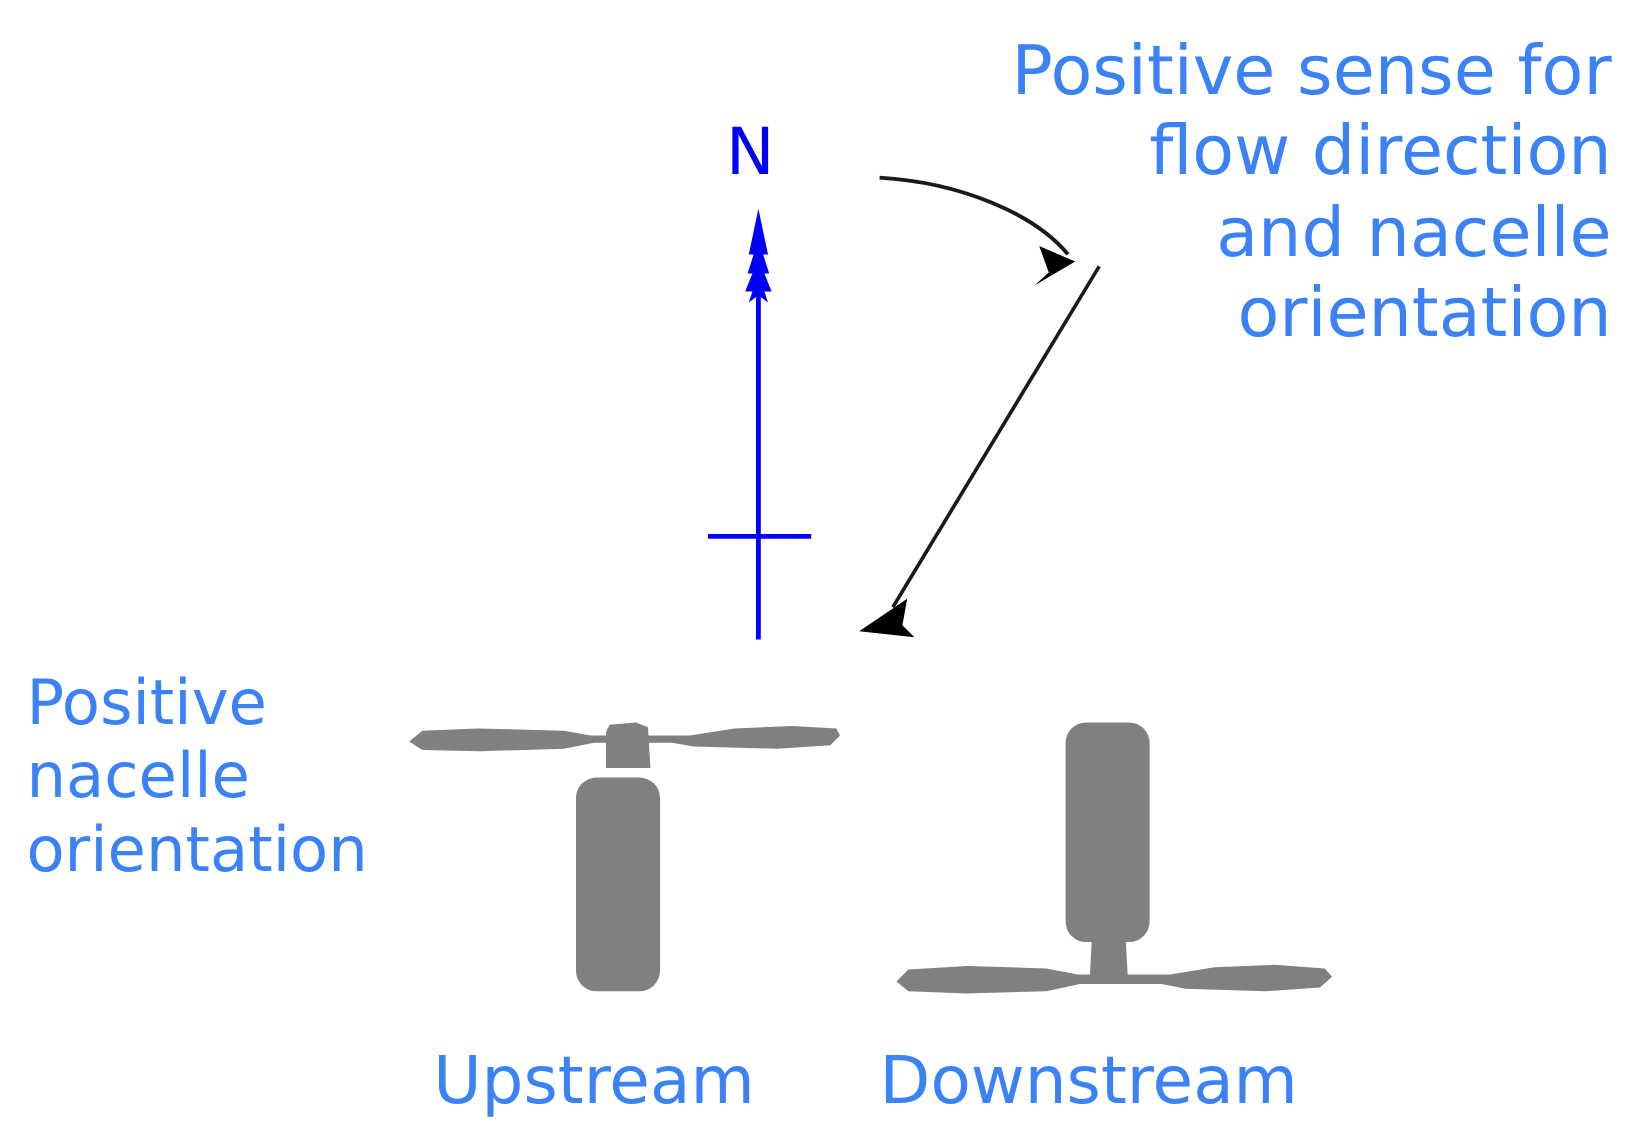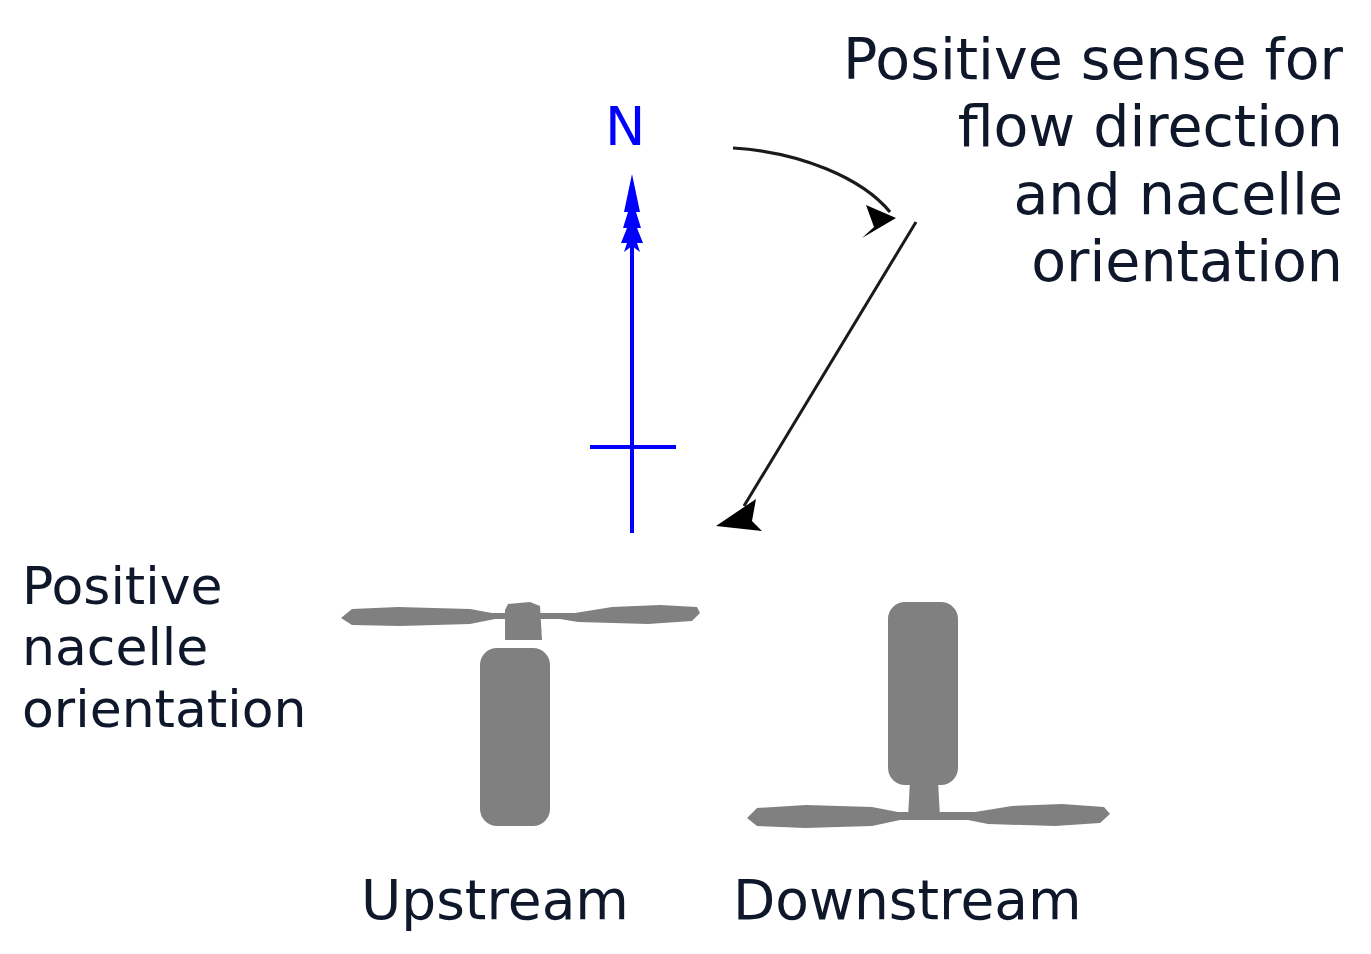--- a/index.html
+++ b/index.html
@@ -17,21 +17,21 @@
   }
   .svg-layer {
     position: absolute;
     top: 0;
     left: 0;
     width: 1371px;
     height: 954px;
   }
   .txt {
     position: absolute;
-    color: #0f172a;
+    color: #3b82f6;
     font-family: "DejaVu Sans", sans-serif;
     white-space: pre;
     line-height: 1.18;
   }
   #annotation-text {
     right: 28px;
     top: 26px;
     text-align: right;
     font-size: 57px;
   }

